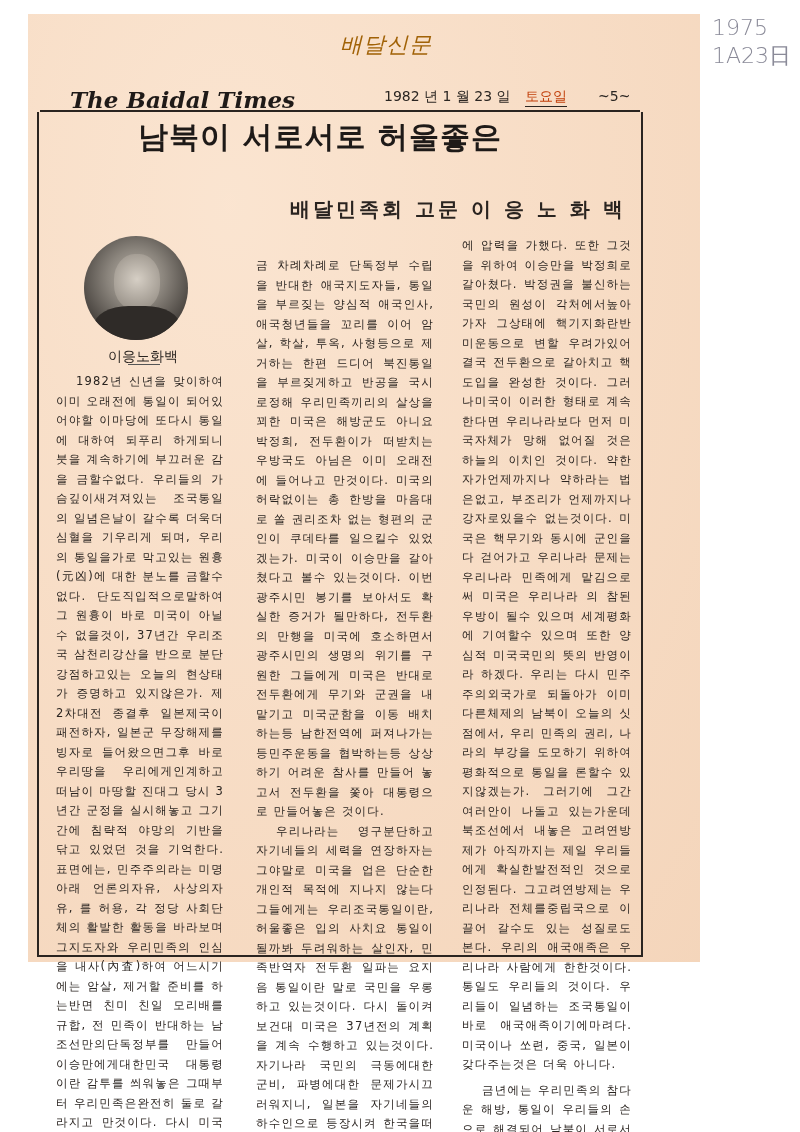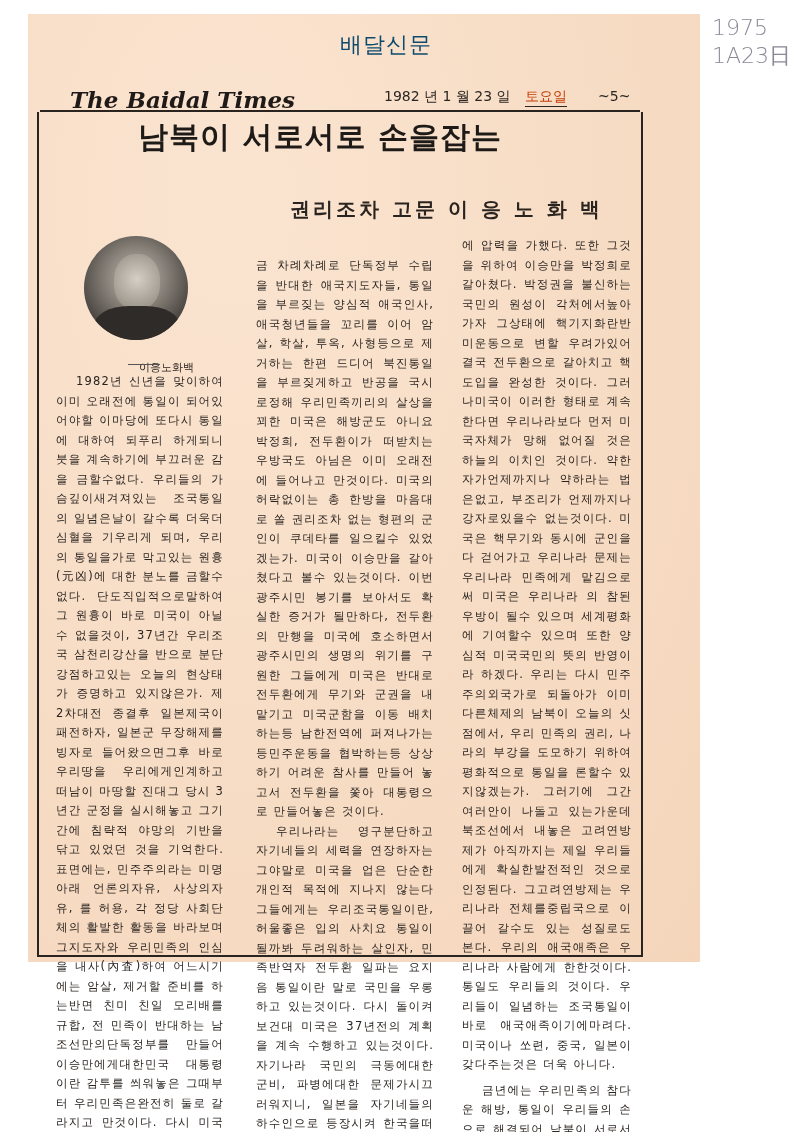--- a/index.html
+++ b/index.html
@@ -7,21 +7,21 @@
       width: 800px; height: 1132px; background: #ffffff; position: relative; overflow: hidden;
       font-family: "DejaVu Sans", sans-serif; color: #2a2420;
     }
     .clipping {
       position: absolute; left: 28px; top: 14px; width: 672px; height: 948px;
       background: #f6d9c0;
       background-image: radial-gradient(ellipse at 30% 20%, rgba(255,240,225,0.5), rgba(240,205,175,0.3));
     }
     .handwritten-title {
       position: absolute; left: 340px; top: 30px; font-family: "DejaVu Serif", serif;
-      font-size: 22px; color: #0c4a6e; letter-spacing: 1px;
+      font-size: 22px; color: #a16207; font-style: italic; letter-spacing: 1px;
     }
     .side-note {
       position: absolute; left: 712px; top: 14px; font-family: "DejaVu Sans", sans-serif;
       font-size: 22px; color: #8a8a98; line-height: 28px; font-weight: 300;
     }
     .masthead {
       position: absolute; left: 70px; top: 84px; width: 576px; height: 26px;
     }
     .masthead-name {
       position: absolute; left: 0; top: 2px; font-family: "DejaVu Serif", serif;
@@ -59,21 +59,21 @@
     }
     .photo-face {
       position: absolute; left: 30px; top: 18px; width: 46px; height: 56px; border-radius: 45%;
       background: radial-gradient(circle at 50% 45%, #d6cfc5, #9a938a 80%);
     }
     .photo-body {
       position: absolute; left: 10px; top: 70px; width: 86px; height: 50px; border-radius: 40% 40% 0 0;
       background: #2f2b28;
     }
     .photo-caption {
-      position: absolute; left: 108px; top: 360px; font-size: 11px; color: #2a2420; margin-left: 31px;
+      position: absolute; left: 108px; top: 348px; font-size: 14px; color: #2a2420;
     }
     .photo-caption-rule {
       position: absolute; left: 128px; top: 364px; width: 32px; height: 1px; background: #555;
     }
     .col {
       position: absolute; font-size: 11.5px; line-height: 19.5px; color: #2a2420;
       text-align: justify; letter-spacing: 1.2px;
     }
     .col p { margin: 0; }
     .col .indent { text-indent: 20px; }
@@ -98,24 +98,24 @@
   <span class="masthead-name">The Baidal Times</span>
   <span class="masthead-date">1982 년 1 월 23 일</span>
   <span class="masthead-day">토요일</span>
   <span class="masthead-page">~5~</span>
 </div>
 
 <div class="rule-top"></div>
 <div class="frame"></div>
 
 <div class="headline">
-  <div>남북이 서로서로 손을잡는</div>
+  <div>남북이 서로서로 허울좋은</div>
 </div>
 
-<div class="byline">권리조차 고문   이 응 노 화 백</div>
+<div class="byline">배달민족회 고문   이 응 노 화 백</div>
 
 <div class="photo">
   <div class="photo-face"></div>
   <div class="photo-body"></div>
 </div>
 <div class="photo-caption">이응노화백</div>
 <div class="photo-caption-rule"></div>
 
 <div class="col col1">
   <p class="indent">1982년 신년을 맞이하여 이미 오래전에 통일이 되어있어야할 이마당에 또다시 통일에 대하여 되푸리 하게되니 붓을 계속하기에 부끄러운 감을 금할수없다. 우리들의 가슴깊이새겨져있는 조국통일의 일념은날이 갈수록 더욱더 심혈을 기우리게 되며, 우리의 통일을가로 막고있는 원흉(元凶)에 대한 분노를 금할수 없다. 단도직입적으로말하여 그 원흉이 바로 미국이 아닐수 없을것이, 37년간 우리조국 삼천리강산을 반으로 분단 강점하고있는 오늘의 현상태가 증명하고 있지않은가. 제 2차대전 종결후 일본제국이 패전하자, 일본군 무장해제를 빙자로 들어왔으면그후 바로 우리땅을 우리에게인계하고 떠남이 마땅할 진대그 당시 3년간 군정을 실시해놓고 그기간에 침략적 야망의 기반을 닦고 있었던 것을 기억한다. 표면에는, 민주주의라는 미명아래 언론의자유, 사상의자유, 를 허용, 각 정당 사회단체의 활발한 활동을 바라보며 그지도자와 우리민족의 인심을 내사(內査)하여 어느시기에는 암살, 제거할 준비를 하는반면 친미 친일 모리배를 규합, 전 민족이 반대하는 남조선만의단독정부를 만들어 이승만에게대한민국 대통령이란 감투를 씌워놓은 그때부터 우리민족은완전히 둘로 갈라지고 만것이다. 다시 미국은 이승만으로 하여</p>

